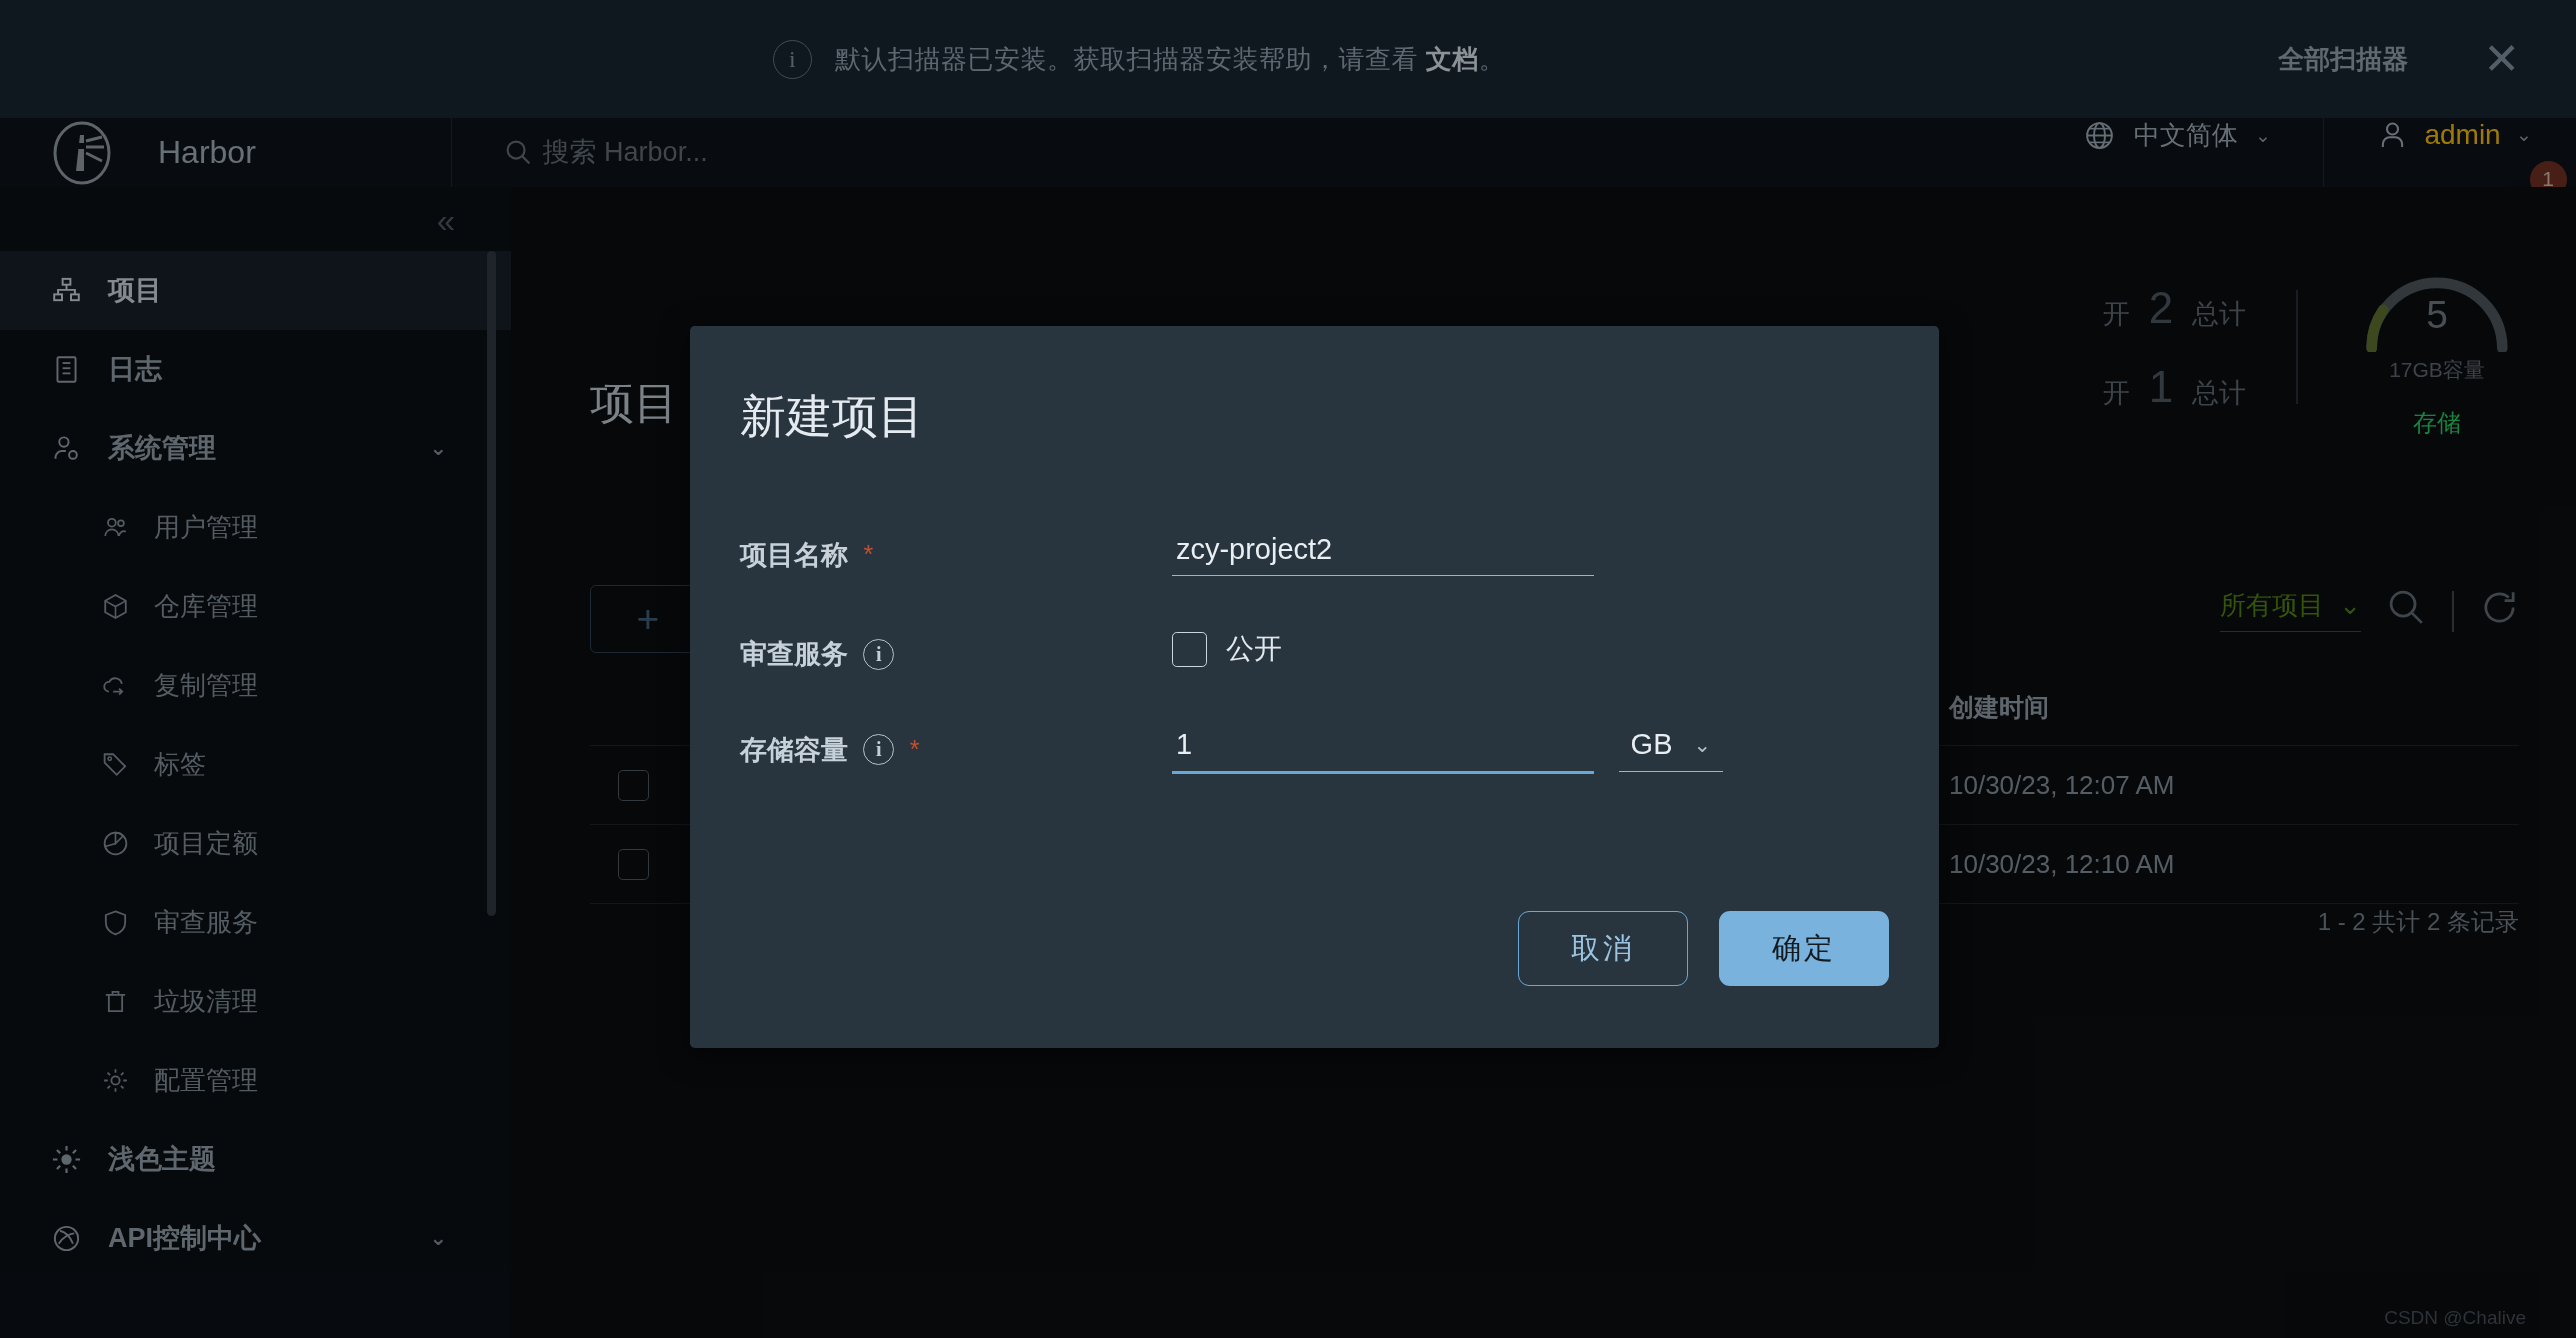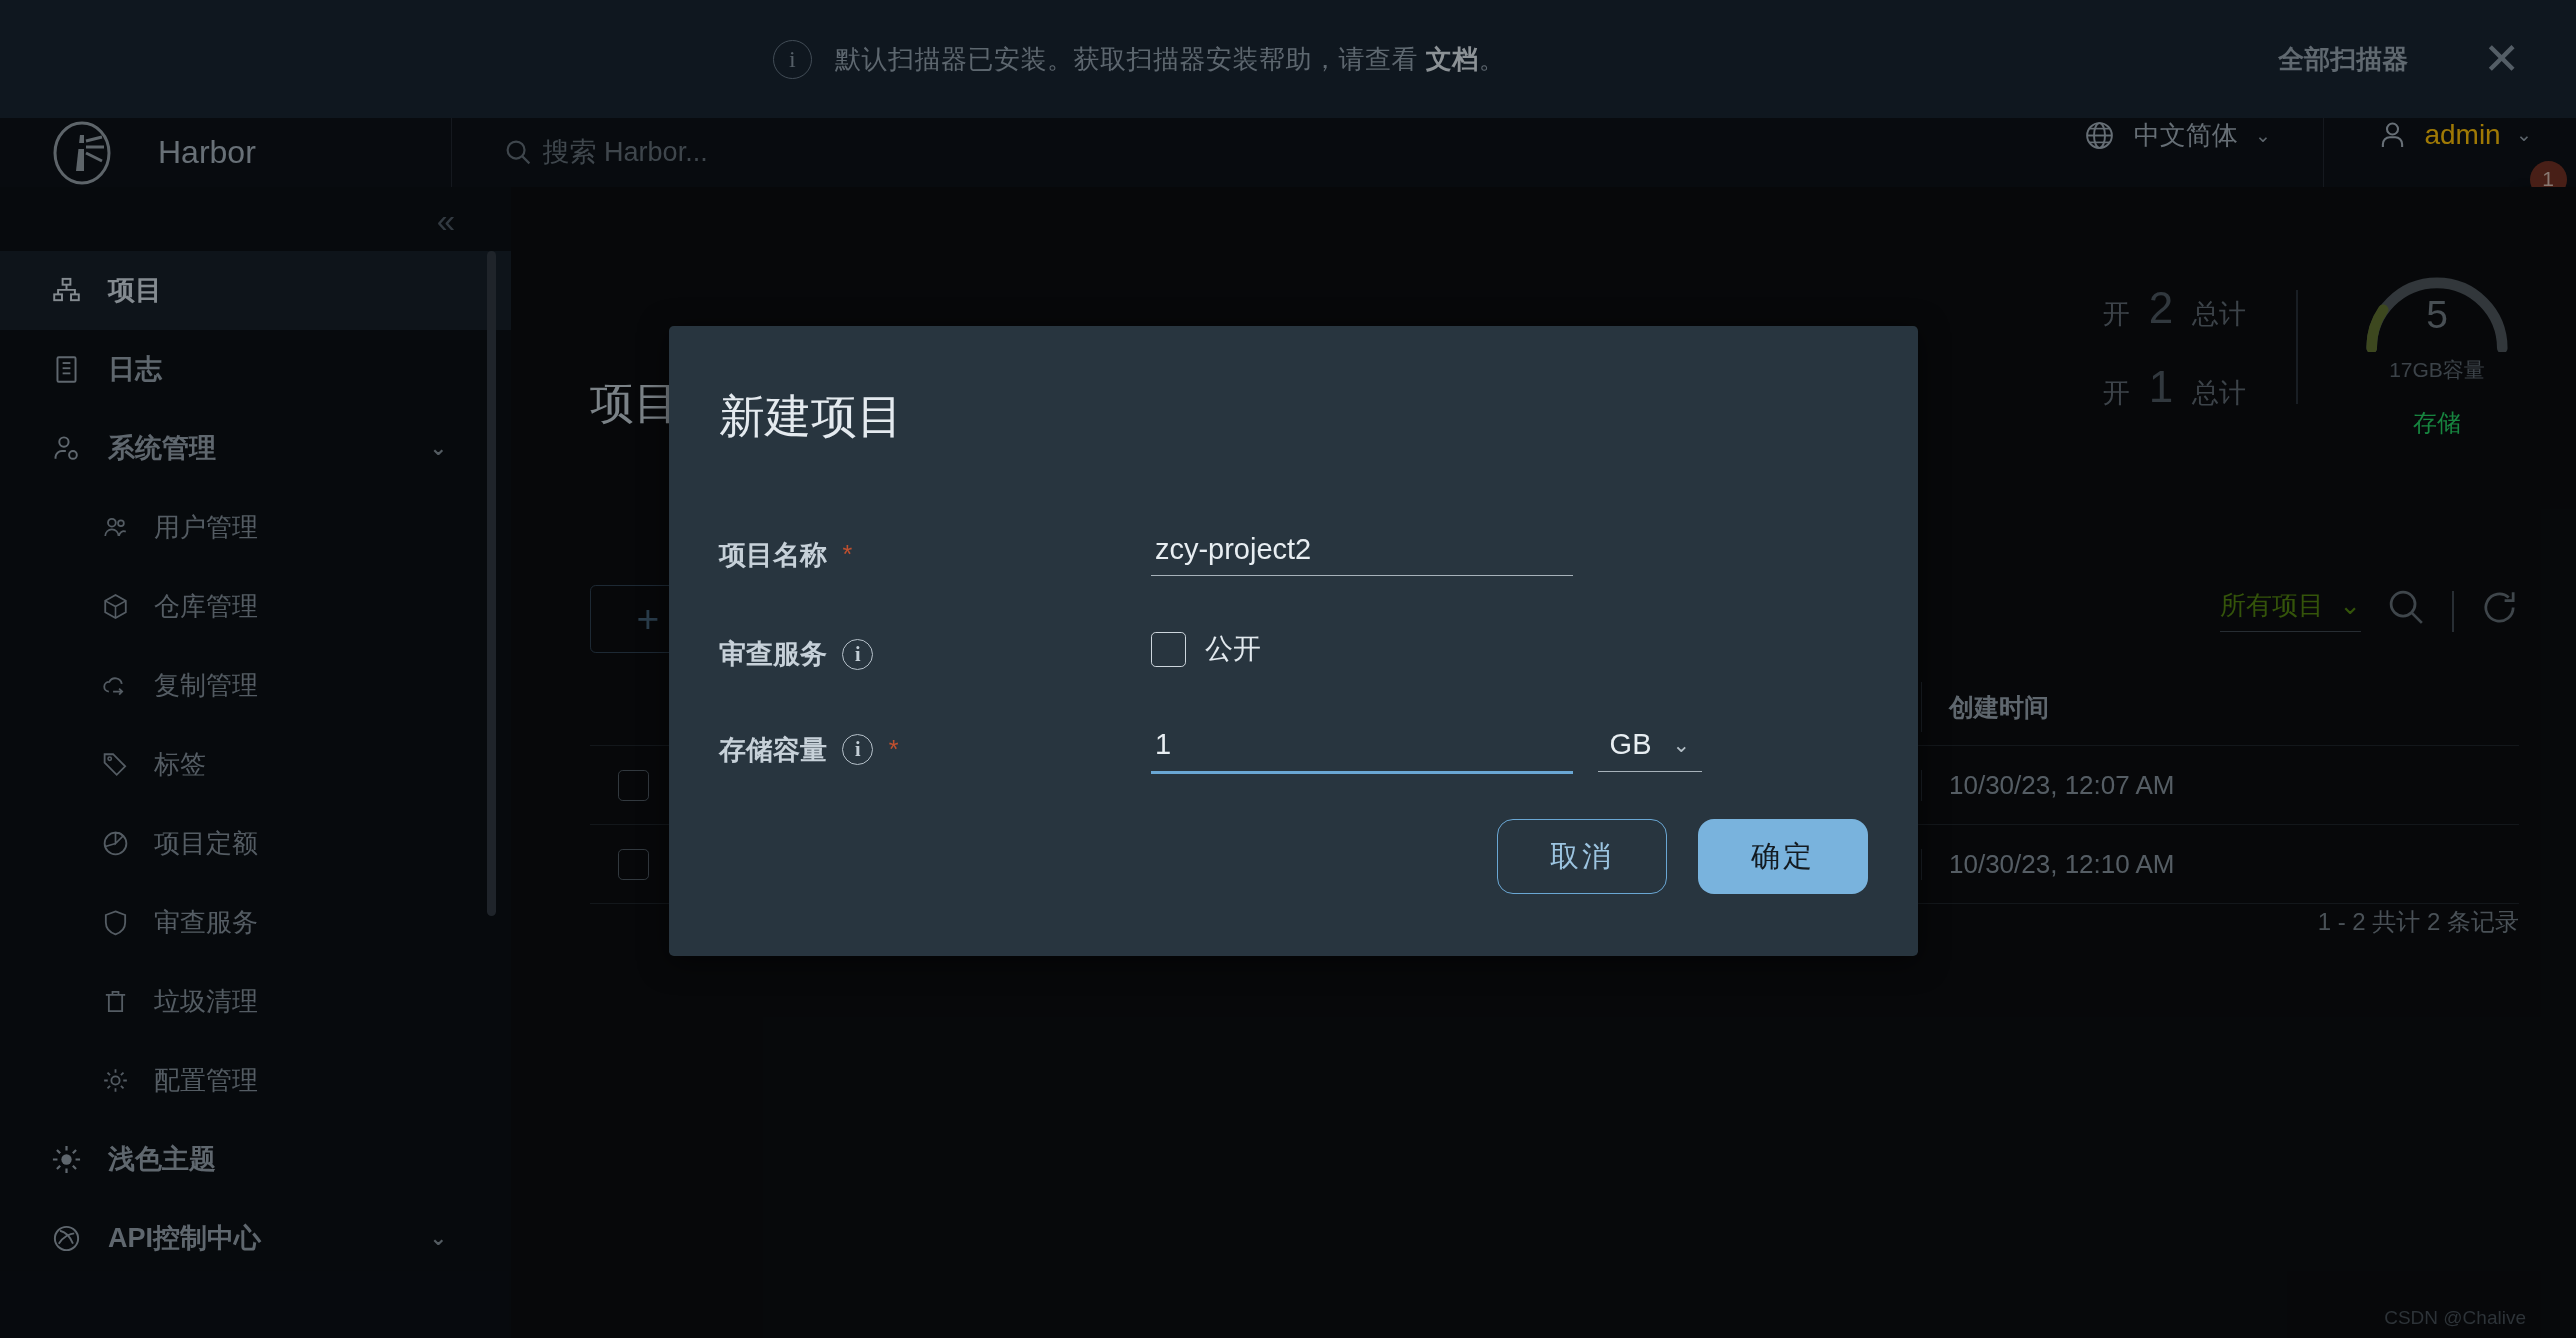--- a/index.html
+++ b/index.html
@@ -140,21 +140,21 @@
   }
   .cell-check { width: 87px; display: flex; align-items: center; justify-content: center; }
   .chk { width: 31px; height: 31px; border: 1.9px solid #4b555e; border-radius: 4.8px; }
   .cell-time { width: 598px; padding-left: 27px; border-left: 1.9px solid #262d35; }
   .th-row .cell-time { height: 50px; display: flex; align-items: center; }
   .pager { position: absolute; left: 79px; top: 719px; width: 1929px; text-align: right; color: #6d7881; font-size: 24px; }
 
   
   .backdrop { position: absolute; left: 0; top: 0; width: 2576px; height: 1339px; background: rgba(0,0,0,.32); }
   .modal {
-    position: absolute; left: 669px; top: 326px; width: 1249px; height: 630px;
+    position: absolute; left: 690px; top: 326px; width: 1249px; height: 722px;
     background: #28353f; border-radius: 4.8px; box-shadow: 0 5.8px 29px rgba(0,0,0,.55);
   }
   .modal-title { padding: 60px 0 0 50px; color: #e4eaef; font-size: 46px; }
   .form { padding: 81px 58px 0 50px; }
   .form-row { display: flex; align-items: flex-start; margin-bottom: 52px; }
   .form-label {
     width: 432px; color: #c7d1d9; font-size: 27px; font-weight: bold;
     display: flex; align-items: center; gap: 15.4px; padding-top: 7.7px;
   }
   .req { color: #c0502f; font-size: 25px; font-weight: normal; }
@@ -177,21 +177,21 @@
   .unit-sel {
     display: inline-flex; align-items: center; gap: 21px; margin-left: 25px;
     border-bottom: 1.9px solid #a7b2ba; padding: 3.9px 11.6px 9.6px 11.6px;
     color: #e8eef2; font-size: 29px; cursor: pointer;
   }
   .unit-chev { color: #b3bec6; font-size: 21px; }
   .modal-actions {
     position: absolute; right: 50px; bottom: 62px; display: flex; gap: 31px;
   }
   .btn {
-    height: 75px; min-width: 170px; border-radius: 16px; font-size: 29px;
+    height: 75px; min-width: 170px; border-radius: 11px; font-size: 29px;
     display: flex; align-items: center; justify-content: center; cursor: pointer;
     letter-spacing: 2.9px;
   }
   .btn-outline { border: 1px solid #6aa7d4; color: #9cc4e0; background: transparent; }
   .btn-primary { background: #79b3dd; color: #131a20; }
 
   .watermark { position: absolute; right: 50px; bottom: 9.6px; color: #2d3338; font-size: 19px; }
 </style>
 </head>
 <body>

